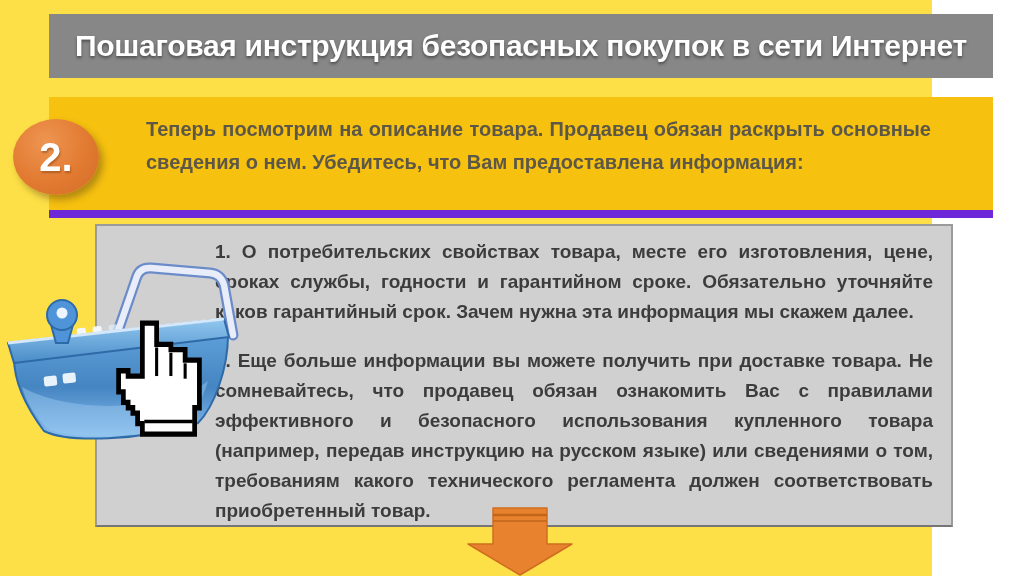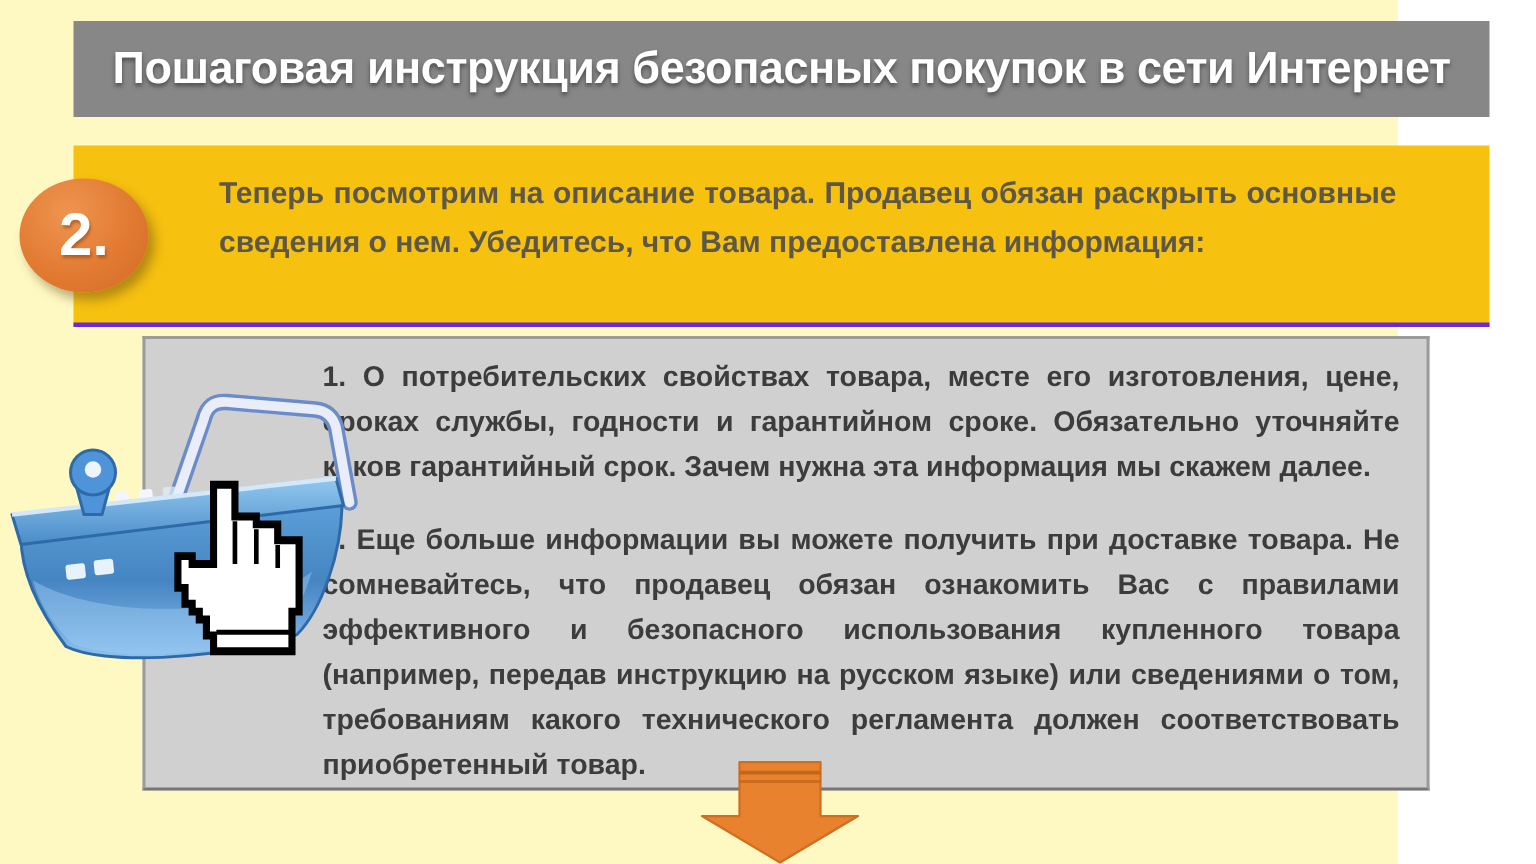--- a/index.html
+++ b/index.html
@@ -2,40 +2,40 @@
 <html><head>
 <meta charset="utf-8">
 <style>
   * { margin: 0; padding: 0; box-sizing: border-box; }
   html, body {
     width: 1024px; height: 576px;
     background: #ffffff;
     font-family: "Liberation Sans", sans-serif;
     overflow: hidden;
   }
-  .slide { position: relative; width: 932px; height: 576px; background: #fef9c3; }
+  .slide { position: relative; width: 932px; height: 576px; background: #fde047; }
 
   
   .title-banner {
     position: absolute; left: 49px; top: 14px; width: 944px; height: 64px;
     background: #878787;
     display: flex; align-items: center; justify-content: center;
     z-index: 2;
   }
   .title-banner h1 {
     font-size: 30px; font-weight: bold; color: #ffffff;
     letter-spacing: -0.3px; white-space: nowrap;
     text-shadow: 0 2px 3px rgba(30,30,30,0.55);
   }
 
   
   .step-banner {
     position: absolute; left: 49px; top: 97px; width: 944px; height: 121px;
     background: #F6C10F;
-    border-bottom: 3px solid #6d28d9;
+    border-bottom: 8px solid #6d28d9;
     z-index: 1;
   }
   .step-banner p {
     padding: 16px 62px 0 97px;
     font-size: 20px; font-weight: bold; line-height: 33px;
     color: #5d5747;
     text-align: justify; text-align-last: left;
   }
 
   

